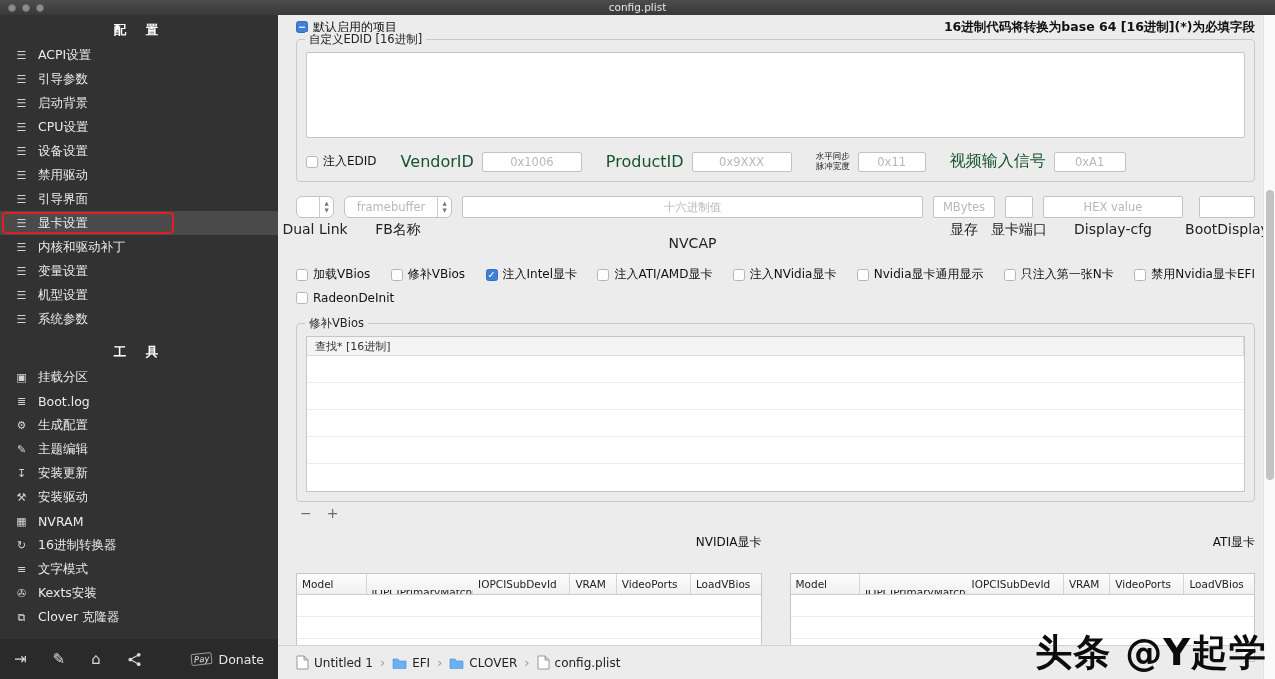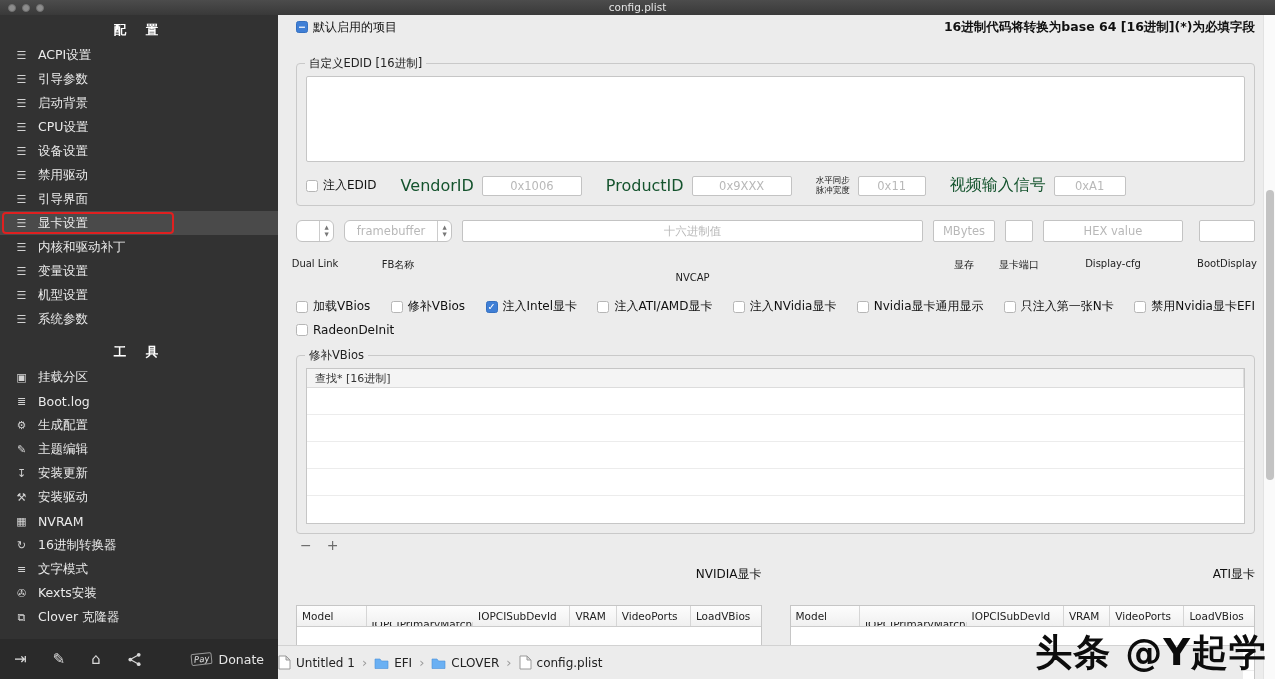--- a/index.html
+++ b/index.html
@@ -37,34 +37,34 @@
   .topstrip .cb { margin-right:8px; }
   .note { margin-left:auto; font-size:12.5px; font-weight:bold; color:#111; }
   
   .cb { display:inline-flex; align-items:center; gap:5px; }
   .box { width:12px; height:12px; border:1px solid #b6b6b6; background:#fff; border-radius:2.5px;
     display:inline-flex; align-items:center; justify-content:center; flex:0 0 auto; }
   .box .mark { font-size:9.5px; line-height:9.5px; color:#fff; font-weight:bold; }
   .box.checked, .box.mixed { background:#3f7fd6; border-color:#3570c0; }
   .cb-label { font-size:12px; color:#111; }
   
-  .groupbox { position:relative; border:1px solid #c9c9c9; border-radius:4px; margin-top:24px; padding:12px 9px 9px; }
+  .groupbox { position:relative; border:1px solid #c9c9c9; border-radius:4px; margin-top:0; padding:12px 9px 9px; }
   .group-title { position:absolute; top:-8px; left:8px; background:#ececec; padding:0 4px; font-size:11.5px; color:#222; }
   textarea.edid { width:100%; height:86px; border:1px solid #c6c6c6; background:#fff; resize:none; border-radius:2px; outline:none; }
   .edid-row { display:flex; align-items:center; gap:8px; margin-top:9px; font-size:12px; }
   .field-label { font-size:16px; color:#14532d; white-space:nowrap; }
   .small2 { font-size:8.5px; line-height:1.15; text-align:center; color:#111; }
   input.txt { height:20px; border:1px solid #c3c3c3; border-radius:2px; background:#fff; text-align:center;
     font-size:11.5px; color:#333; font-family:inherit; outline:none; }
   input::placeholder { color:#b8b8b8; }
   .sp14 { width:8px; }
   
   .ctl-row { display:flex; gap:10px; margin-top:14px; align-items:flex-start; }
   .ctl-col { display:flex; flex-direction:column; align-items:center; gap:3px; position:relative; }
-  .ctl-label { font-size:10px; color:#222; white-space:nowrap;margin-top:13px; }
+  .ctl-label { font-size:14px; color:#222; white-space:nowrap; }
   .combo { display:flex; height:22px; width:100%; background:#fff; border:1px solid #c3c3c3; border-radius:6px; align-items:stretch; }
   .combo-value { flex:1; display:flex; align-items:center; justify-content:center; font-size:11.5px; color:#222; padding:0 3px; overflow:hidden; }
   .combo-value.ph { color:#b8b8b8; }
   .stepper { width:14px; display:flex; flex-direction:column; align-items:center; justify-content:center;
     border-left:1px solid #cccccc; color:#777; gap:1px; }
   .stepper i { font-style:normal; font-size:5.5px; line-height:5.5px; }
   .red-wrap { position:absolute; left:-6px; right:-6px; top:-4px; bottom:-3px; border:2px solid #e02020; border-radius:6px; pointer-events:none; }
   
   .flags-row { display:flex; justify-content:space-between; margin-top:15px; align-items:center; }
   .flags-row2 { display:flex; margin-top:8px; }
@@ -84,21 +84,21 @@
   .gt { border:1px solid #c6c6c6; background:#fff; }
   .gt-head { display:flex; height:21px; border-bottom:1px solid #cccccc; background:linear-gradient(#fdfdfd,#f0f0f0); font-size:10.5px; color:#222; }
   .gt-cell { display:flex; align-items:center; padding-left:5px; border-right:1px solid #d6d6d6; overflow:hidden; white-space:nowrap; }
   .gt-cell:nth-child(1){ width:15%; } .gt-cell:nth-child(2){ width:23%;margin-top:16px; }
   .gt-cell:nth-child(3){ width:21%; } .gt-cell:nth-child(4){ width:10%; }
   .gt-cell:nth-child(5){ width:16%; } .gt-cell:nth-child(6){ width:15%; border-right:none; }
   .gt-body { height:66px; }
   .gt-row { height:22px; border-bottom:1px solid #ededed; }
   
   .footer { position:absolute; left:0; right:20px; bottom:0; height:34px; border-top:1px solid #d2d2d2;
-    display:flex; align-items:center; gap:7px; background:#ececec; font-size:12px; color:#222; }
+    display:flex; align-items:center; gap:7px; padding-left:18px; background:#ececec; font-size:12px; color:#222; }
   .crumb { display:flex; align-items:center; gap:5px; }
   .chev { color:#9a9a9a; font-size:13px; }
   
   .watermark { position:absolute; right:8px; bottom:1px; font-size:37px; font-weight:800; color:#0c0c0c;
     letter-spacing:1px; z-index:20; white-space:nowrap; }
 </style>
 </head>
 <body>
 
 <div class="titlebar">

